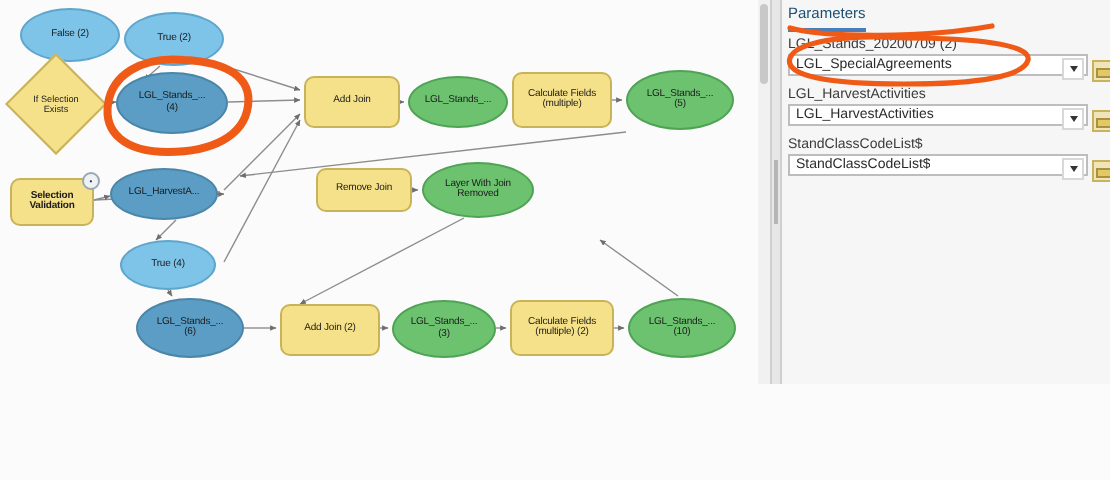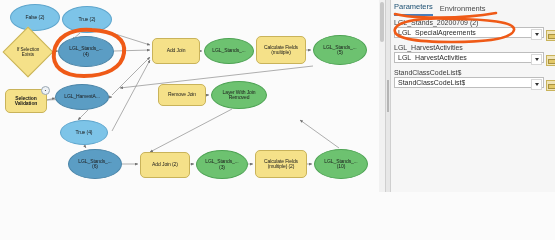--- a/index.html
+++ b/index.html
@@ -225,21 +225,20 @@
   <div class="thumb"></div>
 </div>
 <div id="divider">
   <div class="grip"></div>
 </div>
 
 <div id="panel">
 
   <div class="tabs">
     <div class="tab active">Parameters</div>
-    <div class="tab">Environments</div>
   </div>
 
   <div class="fieldgroup" style="top:19px;">
     <div class="flabel">LGL_Stands_20200709 (2)</div>
     <div class="combo">
       <span class="val">LGL_SpecialAgreements</span>
       <span class="arrow">
           <i></i>
         </span>
     </div>

